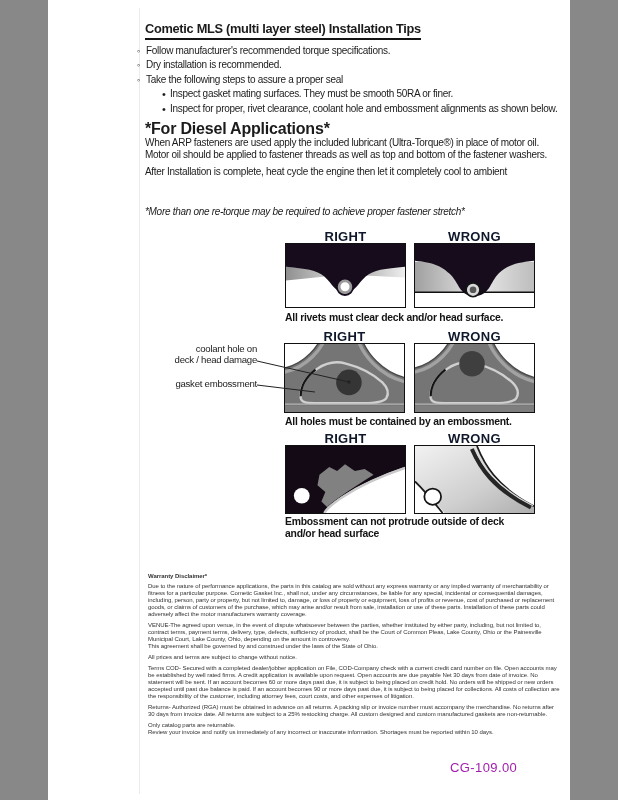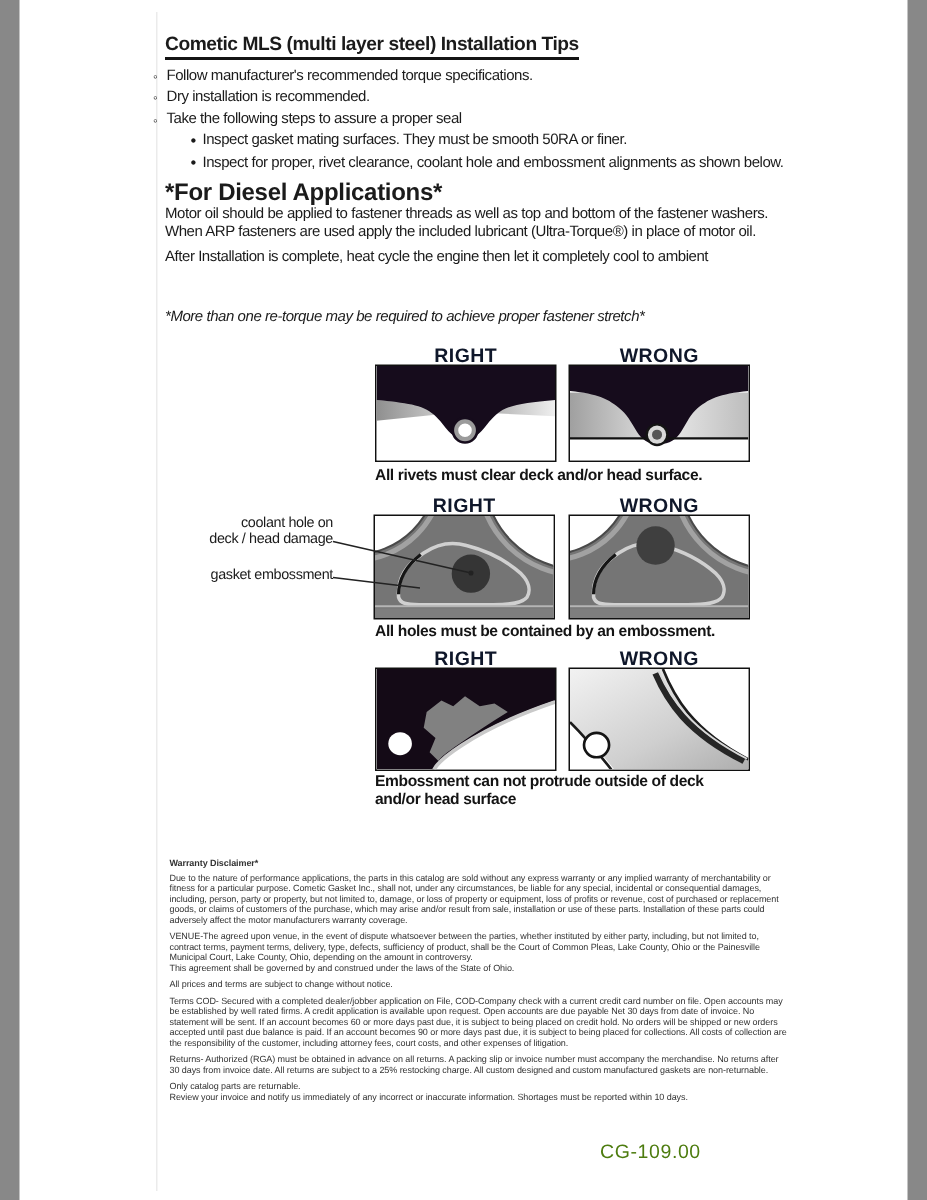--- a/index.html
+++ b/index.html
@@ -1,18 +1,18 @@
 <!DOCTYPE html>
 <html><head>
 <meta charset="utf-8">
 <style>
   * { margin:0; padding:0; box-sizing:border-box; }
   html,body { background:#888; }
   .page {
-    position:relative; width:592px; height:800px; margin:0 auto;
+    position:relative; width:522px; height:800px; margin:0 auto;
     background:#ffffff; overflow:hidden;
     font-family:"Liberation Sans", sans-serif; color:#1b1b1b;
   }
   .scanline { position:absolute; left:91px; top:8px; width:1px; height:786px; background:#ebebeb; }
 
   .title {
     position:absolute; left:97px; top:21px;
     font-size:12.8px; font-weight:bold; letter-spacing:-0.3px;
     border-bottom:2px solid #141414; padding-bottom:2px; white-space:nowrap;
   }
@@ -37,21 +37,21 @@
   .caption { position:absolute; left:237px; font-size:10.4px; font-weight:bold; letter-spacing:-0.25px; line-height:12px; color:#141414; }
   .caption div { white-space:nowrap; }
 
   .ann { position:absolute; text-align:right; font-size:9.6px; letter-spacing:-0.25px; line-height:10.8px; color:#1b1b1b; }
 
   .fineprint { position:absolute; left:100px; top:573px; width:413px; font-size:6px; line-height:7px; letter-spacing:-0.05px; color:#333; }
   .fp { margin-bottom:4px; }
   .fp.tight { margin-bottom:0; }
   .fp-title { font-weight:bold; margin-bottom:3px; }
 
-  .pagecode { position:absolute; left:387px; top:760px; font-size:13px; letter-spacing:0.4px; color:#4d7c0f; white-space:nowrap; }
+  .pagecode { position:absolute; left:402px; top:760px; font-size:13px; letter-spacing:0.4px; color:#a21caf; white-space:nowrap; }
   .leader { position:absolute; left:205px; top:350px; width:110px; height:48px; z-index:5; }
 </style>
 </head>
 <body>
 
 <div class="page">
   <div class="scanline"></div>
 
   <div class="title">Cometic MLS (multi layer steel) Installation Tips</div>
 
@@ -73,22 +73,22 @@
       <span>Inspect gasket mating surfaces.  They must be smooth 50RA or finer.</span>
     </div>
     <div class="b-row sub">
       <span class="glyph">•</span>
       <span>Inspect for proper, rivet clearance, coolant hole and embossment alignments as shown below.</span>
     </div>
   </div>
 
   <div class="h2" style="top:120px;">*For Diesel Applications*</div>
   <div class="para" style="top:137px;">
+    <div>When ARP fasteners are used apply the included lubricant (Ultra-Torque®) in place of motor oil.</div>
     <div>Motor oil should be applied to fastener threads as well as top and bottom of the fastener washers.</div>
-    <div>When ARP fasteners are used apply the included lubricant (Ultra-Torque®) in place of motor oil.</div>
   </div>
   <div class="para" style="top:166px;text-align:right;">
     <div>After Installation is complete, heat cycle the engine then let it completely cool to ambient</div>
   </div>
   <div class="para" style="top:206px;font-style:italic;">
     <div>*More than one re-torque may be required to achieve proper fastener stretch*</div>
   </div>
 
   <div class="dlabel" style="left:237px; top:229px;">RIGHT</div>
   <div class="dlabel" style="left:366px; top:229px;">WRONG</div>

